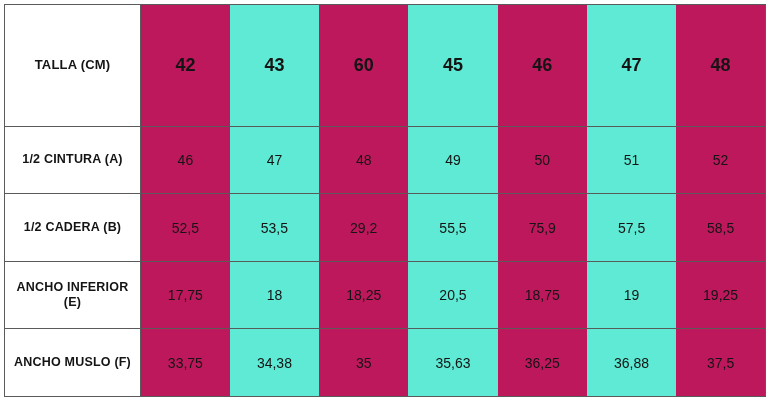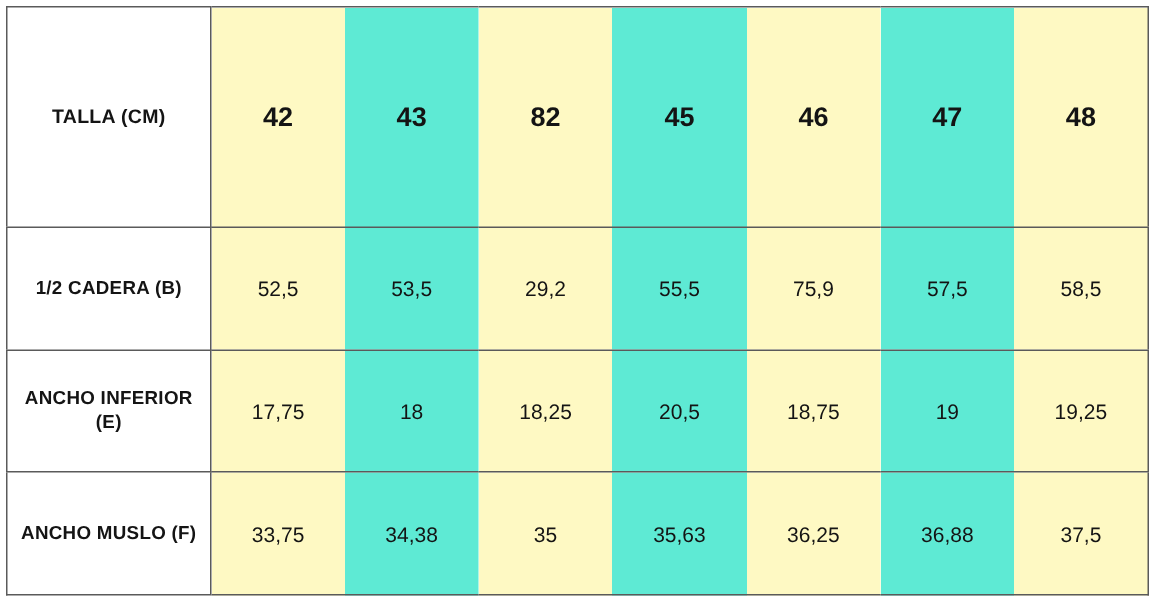--- a/index.html
+++ b/index.html
@@ -67,21 +67,21 @@
     font-weight: bold;
   }
 
   
   .data-cell {
     font-size: 14px;
     font-weight: normal;
   }
 
   
-  .shaded { background-color: #fef9c3; }
+  .shaded { background-color: #be185d; }
   .plain  { background-color: #5eead4; }
 
   tr.row-header { height: 92px; }
   tr.data-row   { height: 51px; }
 
   
   tr#row-f td { border-bottom: none; }
 
   .two-line {
     display: block;
@@ -91,27 +91,39 @@
 <body>
 
 <div id="size-chart-wrap">
   <table id="size-chart">
     <tbody>
 
       <tr class="row-header" id="header-row">
         <td class="label-col">TALLA (CM)</td>
         <td class="size-head shaded">42</td>
         <td class="size-head plain">43</td>
-        <td class="size-head shaded">82</td>
+        <td class="size-head shaded">60</td>
         <td class="size-head plain">45</td>
         <td class="size-head shaded">46</td>
         <td class="size-head plain">47</td>
         <td class="size-head shaded">48</td>
       </tr>
 
+      <tr class="data-row" id="row-a">
+        <td class="label-col">
+          <span class="two-line">1/2 CINTURA (A)</span>
+        </td>
+        <td class="data-cell shaded">46</td>
+        <td class="data-cell plain">47</td>
+        <td class="data-cell shaded">48</td>
+        <td class="data-cell plain">49</td>
+        <td class="data-cell shaded">50</td>
+        <td class="data-cell plain">51</td>
+        <td class="data-cell shaded">52</td>
+      </tr>
 
       <tr class="data-row" id="row-b">
         <td class="label-col">
           <span class="two-line">1/2 CADERA (B)</span>
         </td>
         <td class="data-cell shaded">52,5</td>
         <td class="data-cell plain">53,5</td>
         <td class="data-cell shaded">29,2</td>
         <td class="data-cell plain">55,5</td>
         <td class="data-cell shaded">75,9</td>

